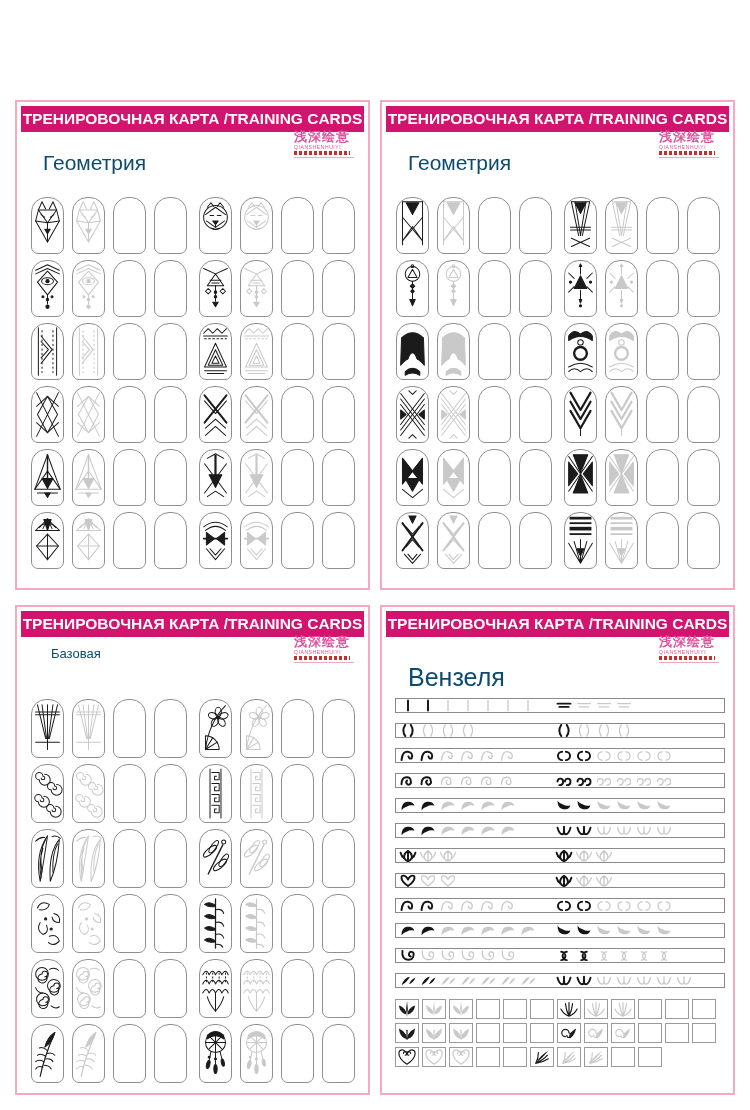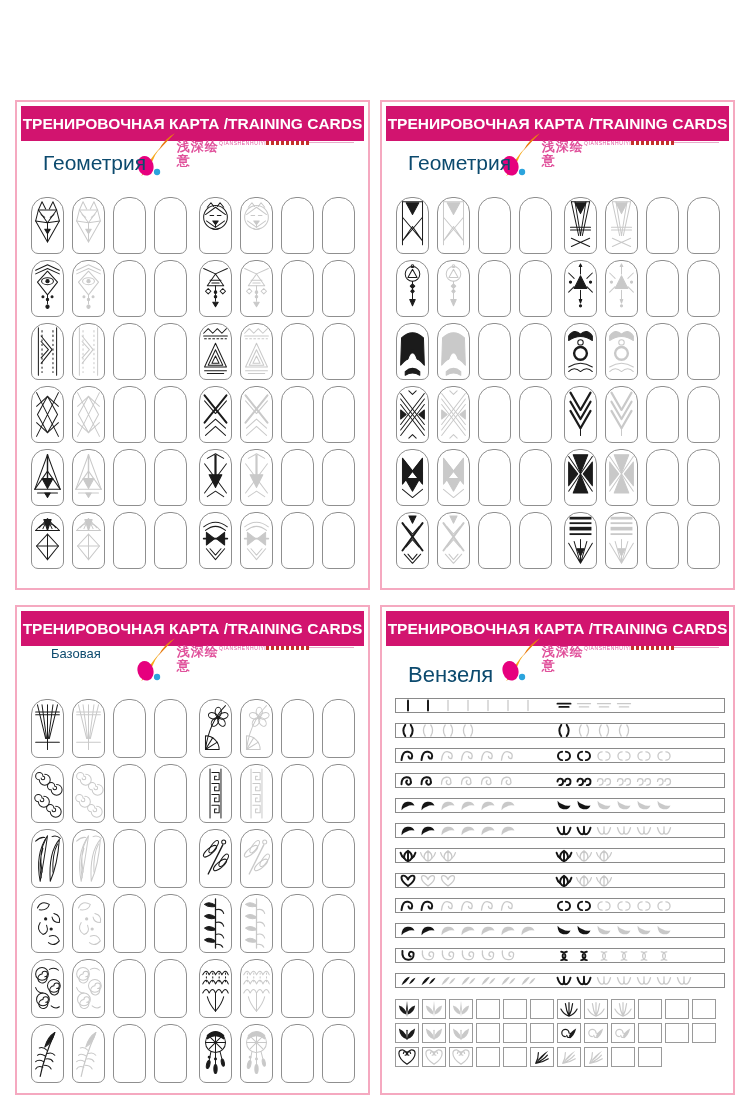--- a/index.html
+++ b/index.html
@@ -1,27 +1,27 @@
 <!DOCTYPE html>
 <html><head>
 <meta charset="utf-8">
 <style>
   html,body{margin:0;padding:0;background:#fff;}
   body{width:750px;height:1110px;position:relative;font-family:"Liberation Sans",sans-serif;overflow:hidden;}
   .card{position:absolute;width:355px;height:490px;background:#fff;border:2px solid #f5a9c0;box-sizing:border-box;}
   #card1{left:15px;top:100px;} #card2{left:380px;top:100px;}
   #card3{left:15px;top:605px;} #card4{left:380px;top:605px;}
-  .hdr{margin:4px 4px 0 4px;height:35px;background:#d2146f;color:#fff;font-weight:bold;
+  .hdr{margin:4px 4px 0 4px;height:26px;background:#d2146f;color:#fff;font-weight:bold;
        font-size:15.5px;display:flex;align-items:center;justify-content:center;white-space:nowrap;}
   .title{position:absolute;left:26px;top:46px;font-size:21px;color:#0c4a6e;line-height:1.45;}
   #card3 .title{font-size:13px;top:38px;margin-left:8px;}
-  #card4 .title{font-size:22px;top:52px;}
+  #card4 .title{font-size:25px;top:52px;}
   .title span{display:block;}
   .logo{position:absolute;right:14px;top:28px;display:flex;align-items:center;}
-  .ltxt{display:flex;flex-direction:row;align-items:flex-start;}
+  .ltxt{display:flex;flex-direction:column;align-items:flex-start;}
   .lcn{font-size:13px;font-weight:bold;color:#e0519b;letter-spacing:1px;line-height:1.1;}
   .llatin{font-size:5px;color:#e0519b;letter-spacing:.6px;line-height:1.2;}
   .ltag{width:56px;height:4px;margin-top:1px;
         background:repeating-linear-gradient(90deg,#c3302a 0 3px,transparent 3px 5px);}
   .lline{width:60px;border-top:1px solid #e8a9c9;margin-top:2px;}
   .grid{position:absolute;left:14px;top:95px;}
   #card3 .grid{top:92px;}
   #card4 .grid{top:91px;left:13px;}
   .nails{display:flex;flex-direction:column;gap:6px;}
   .nrow{display:flex;gap:12px;}

